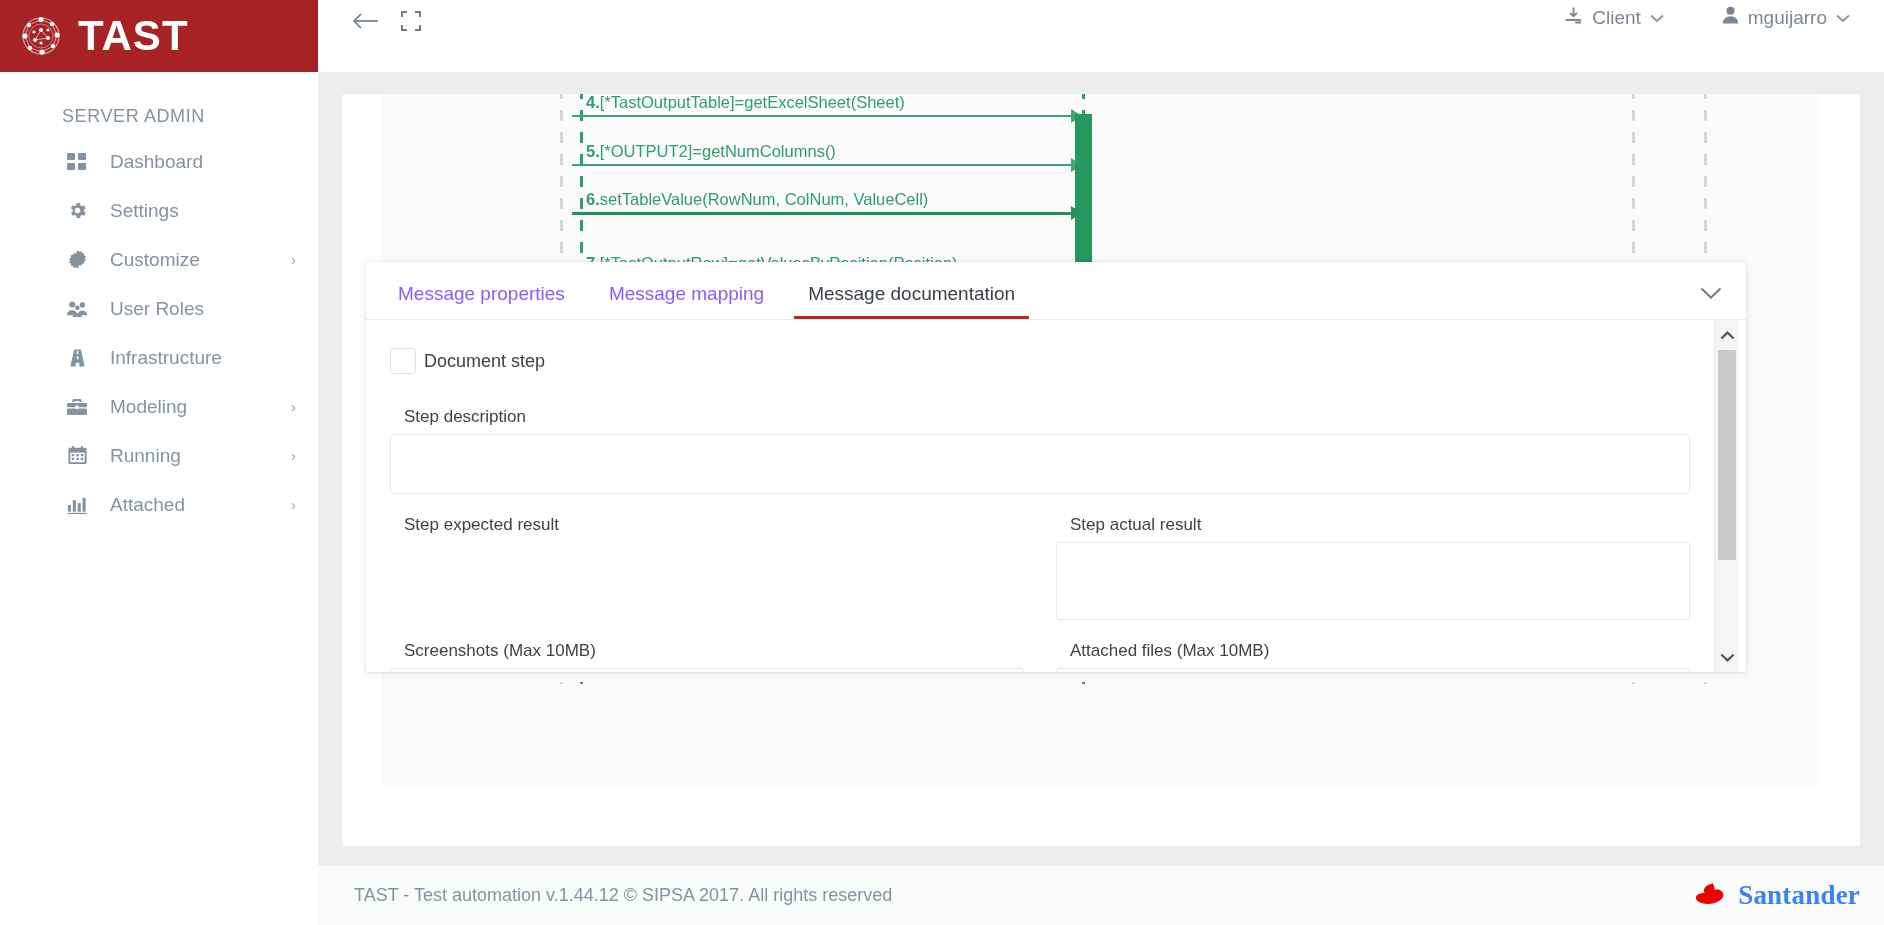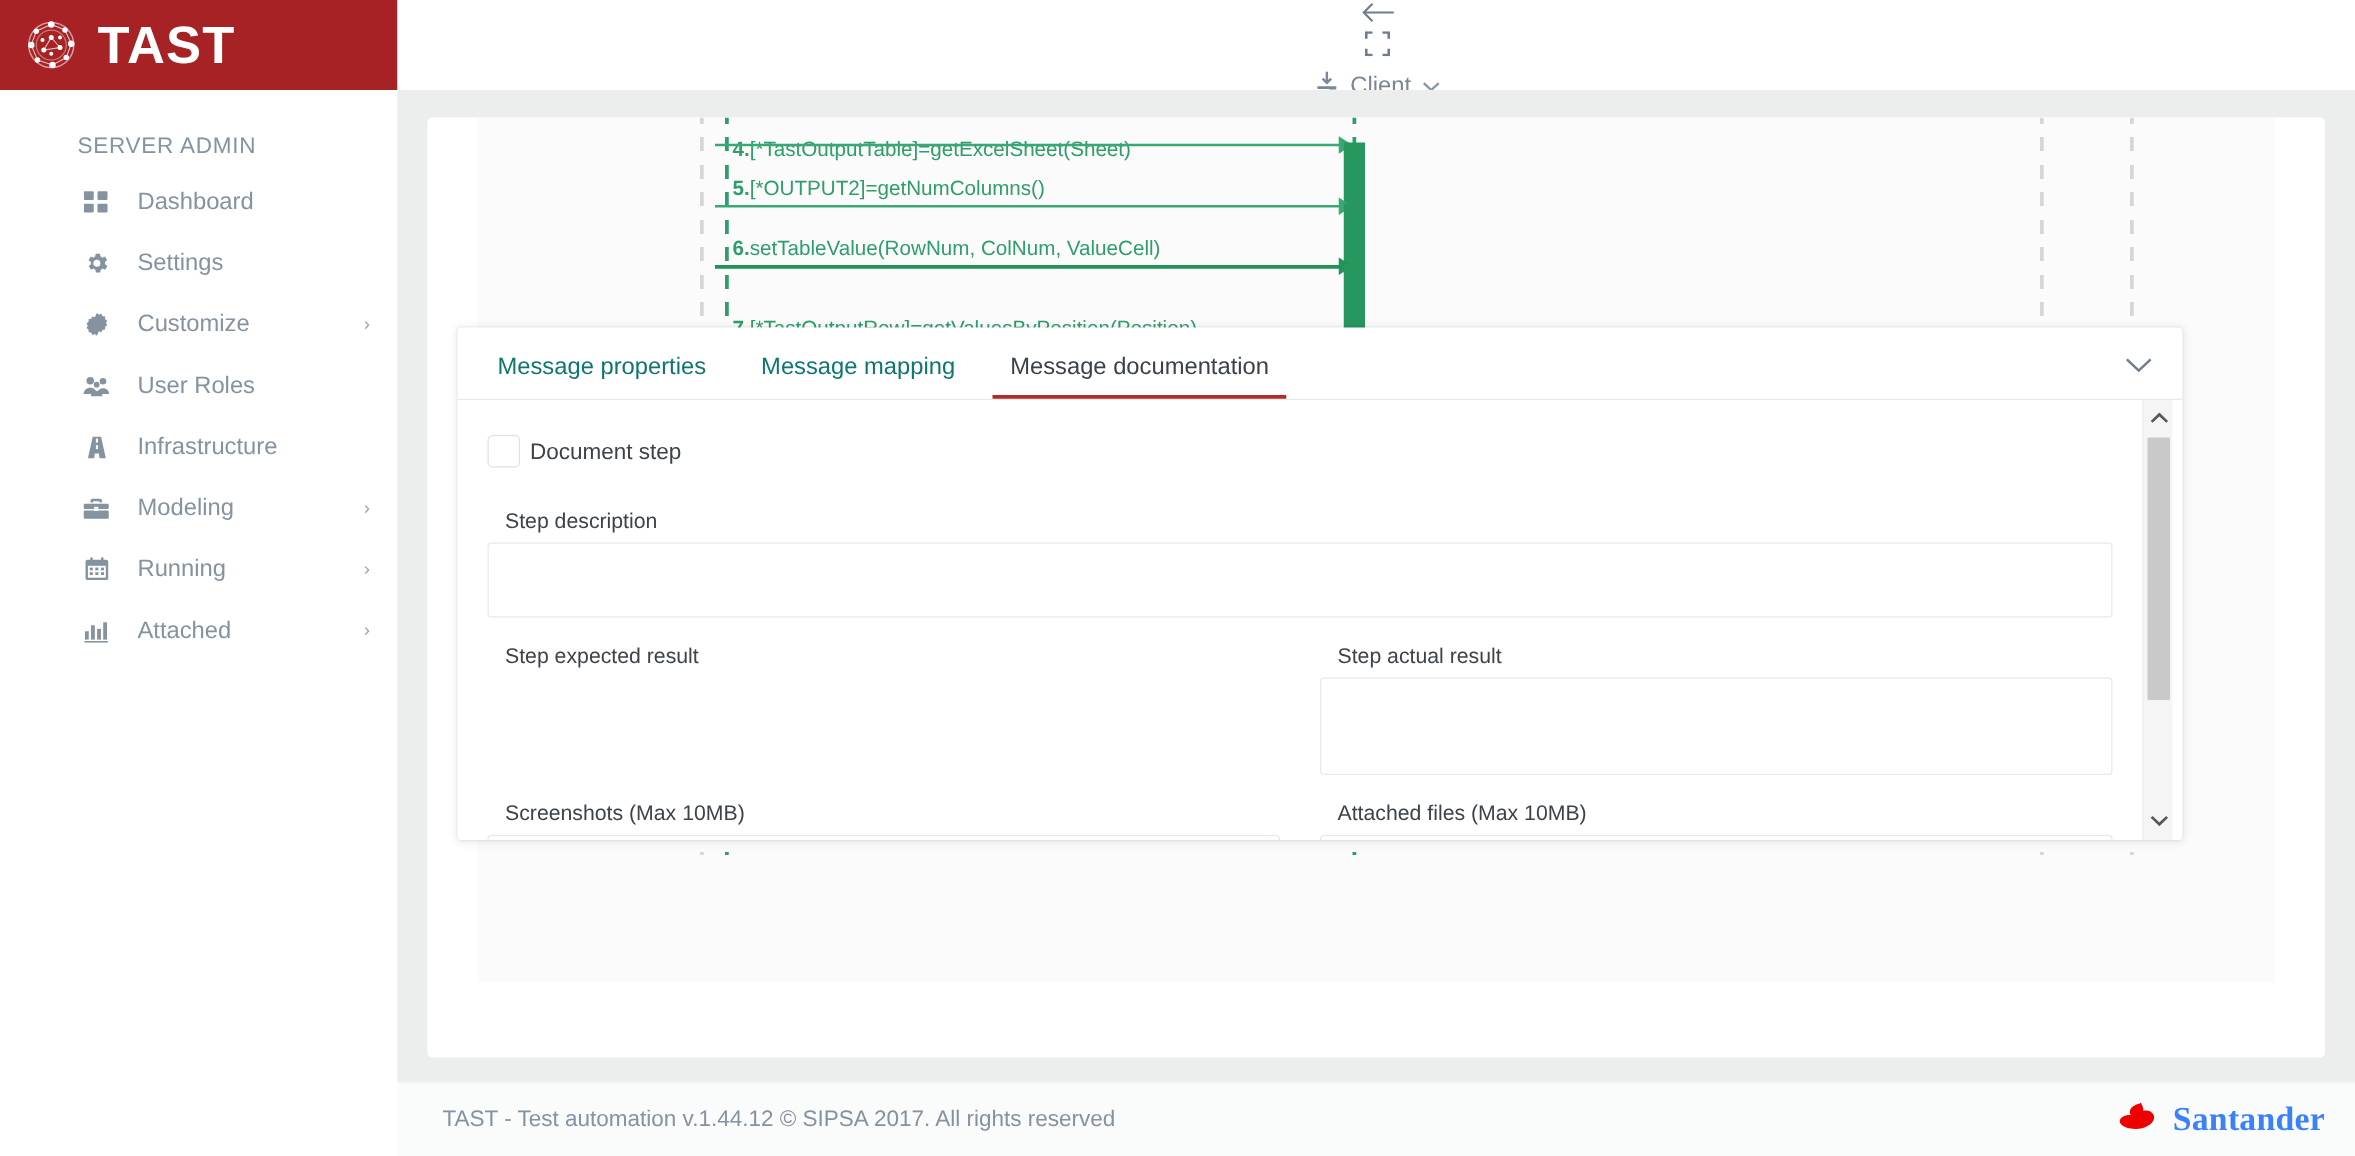--- a/index.html
+++ b/index.html
@@ -44,23 +44,22 @@
     display:flex; align-items:center; justify-content:center;
     color:#8592a0; flex:0 0 auto;
   }
   .nav-icon svg { display:block; }
   .nav-label { flex:1 1 auto; line-height:1; }
   .nav-caret { color:#9aa5b1; font-size:15px; line-height:1; }
 
   
   .topbar {
     position:absolute; left:318px; top:0; width: calc(1884px - 318px); height:72px;
-    background:#ffffff; display:flex; align-items:center;
+    background:#ffffff; display:flex; align-items:flex-start;
     padding: 0 22px 0 24px;
-    flex-direction: column;
   }
   .top-icon-btn {
     width:46px; height:46px; display:flex; align-items:center; justify-content:center;
     color:#6f7d8c; cursor:pointer; border-radius:3px;
   }
   .topbar-spacer { flex:1 1 auto; }
   .top-menu {
     display:flex; align-items:center; gap:9px; color:#7b8794;
     font-size:19px; cursor:pointer; padding: 6px 12px; border-radius:3px;
   }
@@ -119,21 +118,21 @@
     position:absolute; left:24px; top:168px; width: 1380px; height: 410px;
     background:#ffffff; border-radius:3px;
     box-shadow: 0 1px 8px rgba(0,0,0,0.10), 0 0 0 1px rgba(0,0,0,0.03);
   }
   .tabs {
     position:relative; height:58px; border-bottom:1px solid #e7e9ea;
     display:flex; align-items:flex-end; padding: 0 18px 0 18px;
   }
   .tab {
     padding: 0 14px 13px 14px; margin-right: 16px;
-    color:#0f766e; font-size:19px; cursor:pointer;
+    color:#8b5cf6; font-size:19px; cursor:pointer;
     border-bottom:3px solid transparent; line-height:1;
   }
   .tab.active { color:#3a4149; border-bottom-color:#b32a26; }
   .tabs-collapse {
     position:absolute; right: 22px; bottom: 14px;
     color:#6f7d8c; cursor:pointer; width:26px; height:20px;
     display:flex; align-items:center; justify-content:center;
   }
 
   .panel-body {
@@ -403,21 +402,21 @@
 
       <div class="diagram">
         <div class="diagram-inner">
 
           <div class="lifeline" style="left:198px; top:-6px; height:596px;"></div>
           <div class="lifeline grey" style="left:178px; top:-6px; height:596px;"></div>
           <div class="lifeline" style="left:700px; top:-6px; height:596px;"></div>
           <div class="lifeline grey" style="left:1250px; top:-6px; height:596px;"></div>
           <div class="lifeline grey" style="left:1322px; top:-6px; height:596px;"></div>
 
-          <div class="msg-label" style="left:204px; top:0px;margin-top:18px;">
+          <div class="msg-label" style="left:204px; top:0px;">
             <b>4.</b><span>[*TastOutputTable]=getExcelSheet(Sheet)</span>
           </div>
           <div class="msg-line" style="left:190px; top:21px; width:508px;"></div>
           <div class="msg-arrow" style="left:689px; top:15px;"></div>
           <div class="activation" style="left:693px; top:20px; height:55px;"></div>
 
           <div class="msg-label" style="left:204px; top:49px;">
             <b>5.</b><span>[*OUTPUT2]=getNumColumns()</span>
           </div>
           <div class="msg-line" style="left:190px; top:70px; width:508px;"></div>

